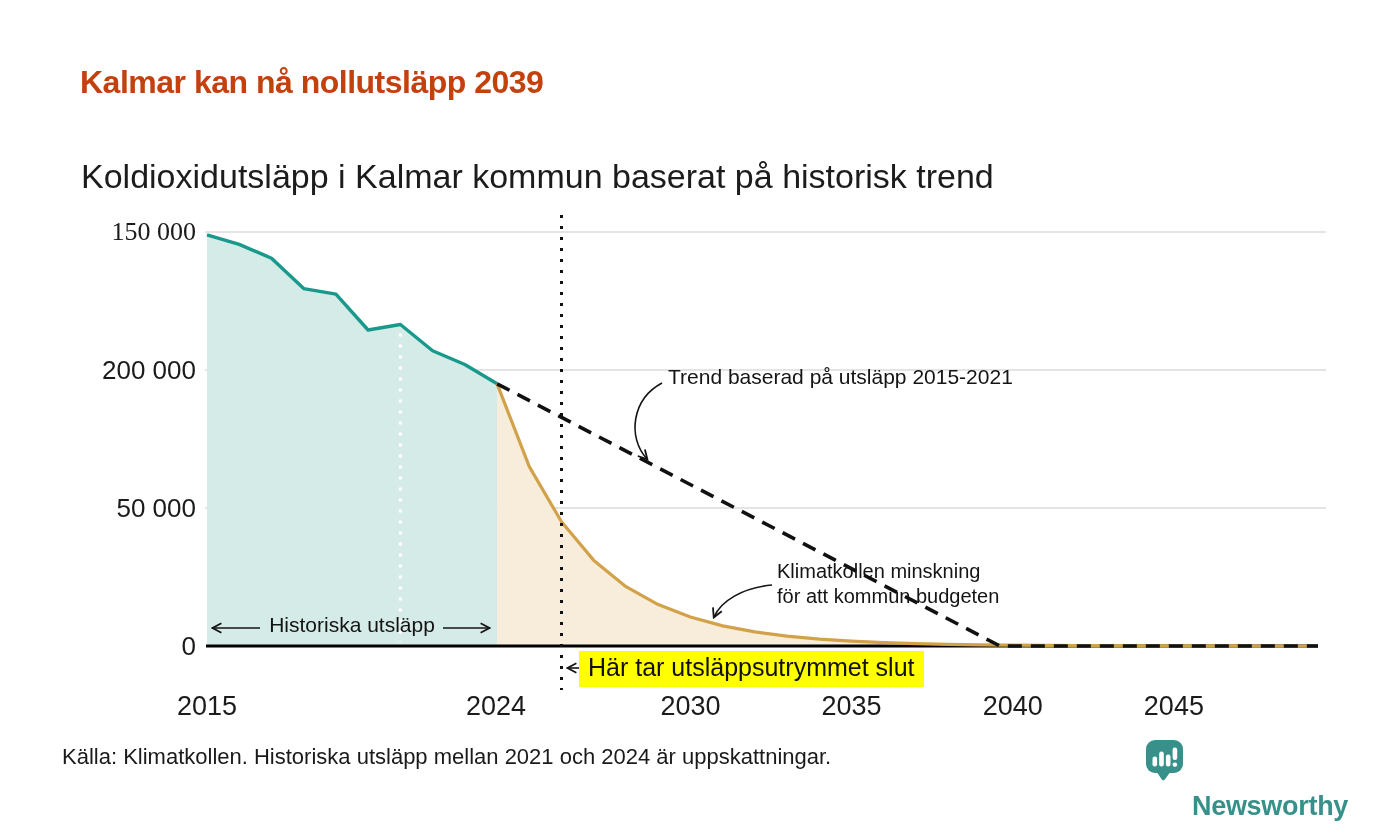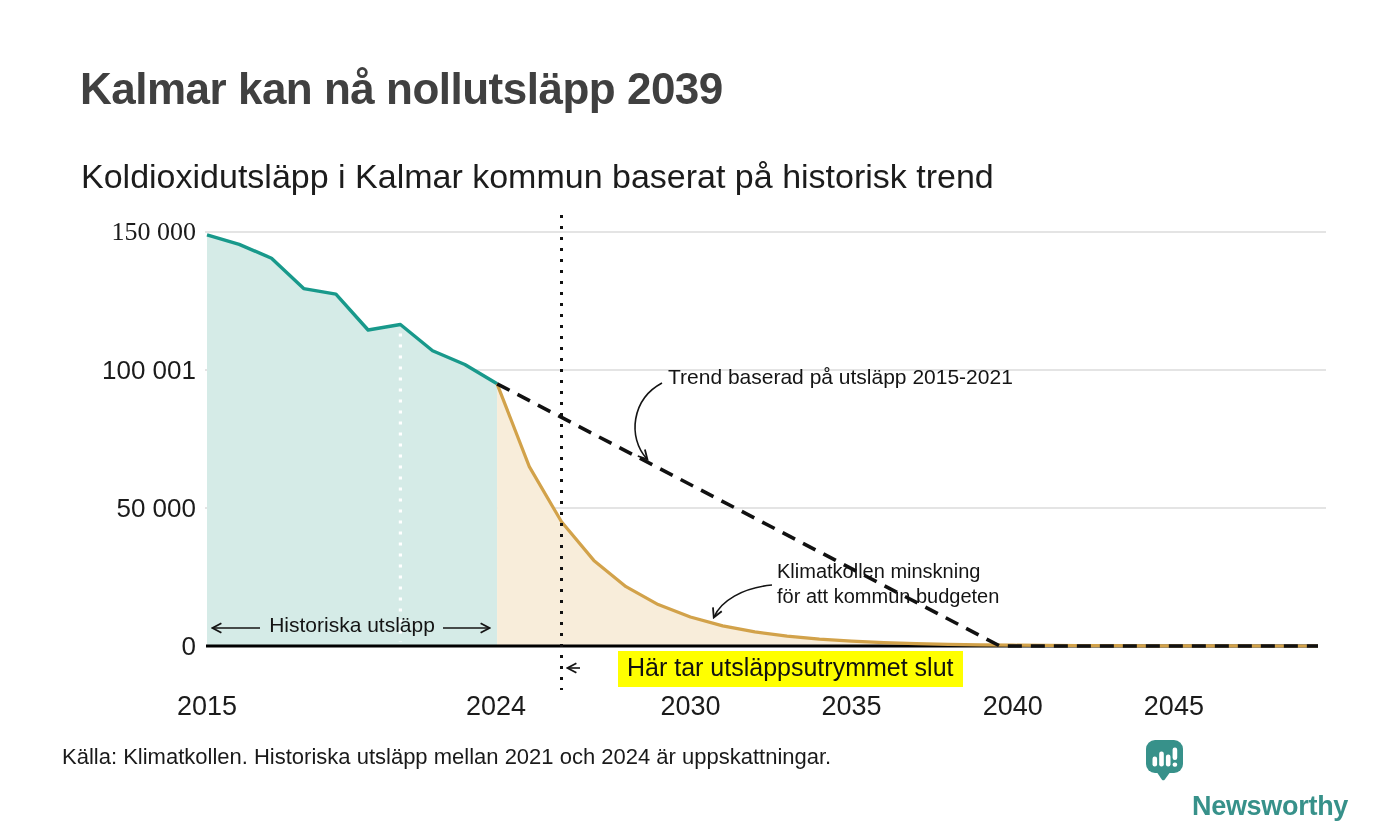--- a/index.html
+++ b/index.html
@@ -1,19 +1,19 @@
 <!DOCTYPE html>
 <html><head>
 <meta charset="utf-8">
 <style>
   html,body{margin:0;padding:0;background:#fff;}
   #stage{position:relative;width:1400px;height:840px;background:#ffffff;
          font-family:"Liberation Sans", sans-serif;color:#1b1b1b;overflow:hidden;}
   .abs{position:absolute;}
-  #title{left:80px;top:64px;font-size:44px;font-weight:700;letter-spacing:-0.5px;color:#404040;white-space:nowrap;}
+  #title{left:80px;top:64px;font-size:32px;font-weight:700;letter-spacing:-0.5px;color:#c2410c;white-space:nowrap;}
   #subtitle{left:81px;top:157px;font-size:34px;font-weight:400;color:#1c1c1c;white-space:nowrap;}
   .ytick{width:138px;left:58px;text-align:right;font-size:26px;line-height:30px;color:#1b1b1b;}
   .xtick{width:120px;top:691px;text-align:center;font-size:27px;color:#1b1b1b;}
   .anno{font-size:21px;color:#141414;white-space:nowrap;}
   #trend-label{left:668px;top:365px;}
   #exp-label{left:777px;top:559px;font-size:20px;line-height:25px;}
   #hist-label{left:252px;top:613px;width:200px;text-align:center;}
   #budget-label{left:579px;top:651px;font-size:25px;padding:2px 9px 5px 9px;color:#111;white-space:nowrap;}
   #source{left:62px;top:744px;font-size:22px;color:#1a1a1a;white-space:nowrap;}
   #brand-text{left:1192px;top:743px;font-size:27px;font-weight:600;letter-spacing:-0.3px;white-space:nowrap;}
@@ -21,21 +21,21 @@
 </style>
 </head>
 <body>
 
 <div id="stage">
 
   <div class="abs" id="title">Kalmar kan nå nollutsläpp 2039</div>
   <div class="abs" id="subtitle">Koldioxidutsläpp i Kalmar kommun baserat på historisk trend</div>
 
   <div class="abs ytick" style="top: 217px; font-family: Liberation Serif, serif;">150 000</div>
-  <div class="abs ytick" style="top: 355px;">100 001</div>
+  <div class="abs ytick" style="top: 355px;">200 000</div>
   <div class="abs ytick" style="top: 493px;">50 000</div>
   <div class="abs ytick" style="top: 631px;">0</div>
 
   <div class="abs xtick" style="left: 147px;">2015</div>
   <div class="abs xtick" style="left: 436px;">2024</div>
   <div class="abs xtick" style="left: 630.45px;">2030</div>
   <div class="abs xtick" style="left: 791.6px;">2035</div>
   <div class="abs xtick" style="left: 952.75px;">2040</div>
   <div class="abs xtick" style="left: 1113.9px;">2045</div>
 
@@ -69,21 +69,21 @@
       <path id="budget-arrow" d="M 580 668 L 568 668" marker-end="url(#arr)"></path>
     </g>
   </svg>
 
   <div class="abs anno" id="trend-label">Trend baserad på utsläpp 2015-2021</div>
   <div class="abs anno" id="exp-label">
     <div>Klimatkollen minskning</div>
     <div>för att kommun budgeten</div>
   </div>
   <div class="abs anno" id="hist-label">Historiska utsläpp</div>
-  <div class="abs" id="budget-label" style="background: rgb(255, 255, 0); margin-left: 39px;">Här tar utsläppsutrymmet slut</div>
+  <div class="abs" id="budget-label" style="background: rgb(255, 255, 0);">Här tar utsläppsutrymmet slut</div>
 
   <div class="abs" id="source">Källa: Klimatkollen. Historiska utsläpp mellan 2021 och 2024 är uppskattningar.</div>
 
   <svg id="brand-icon" width="1400" height="840" viewBox="0 0 1400 840">
     <g transform="translate(1146,740)">
       <rect x="0" y="0" width="37" height="33" rx="9" fill="#37918A"></rect>
       <path d="M 10 31 L 25 31 L 18.8 39.5 Q 17.3 41.2 15.8 39.5 Z" fill="#37918A"></path>
       <rect x="6.5" y="16.5" width="4.6" height="10" rx="2.2" fill="#fff"></rect>
       <rect x="13.2" y="11.5" width="4.6" height="15" rx="2.2" fill="#fff"></rect>
       <rect x="19.9" y="14.5" width="4.6" height="12" rx="2.2" fill="#fff"></rect>

